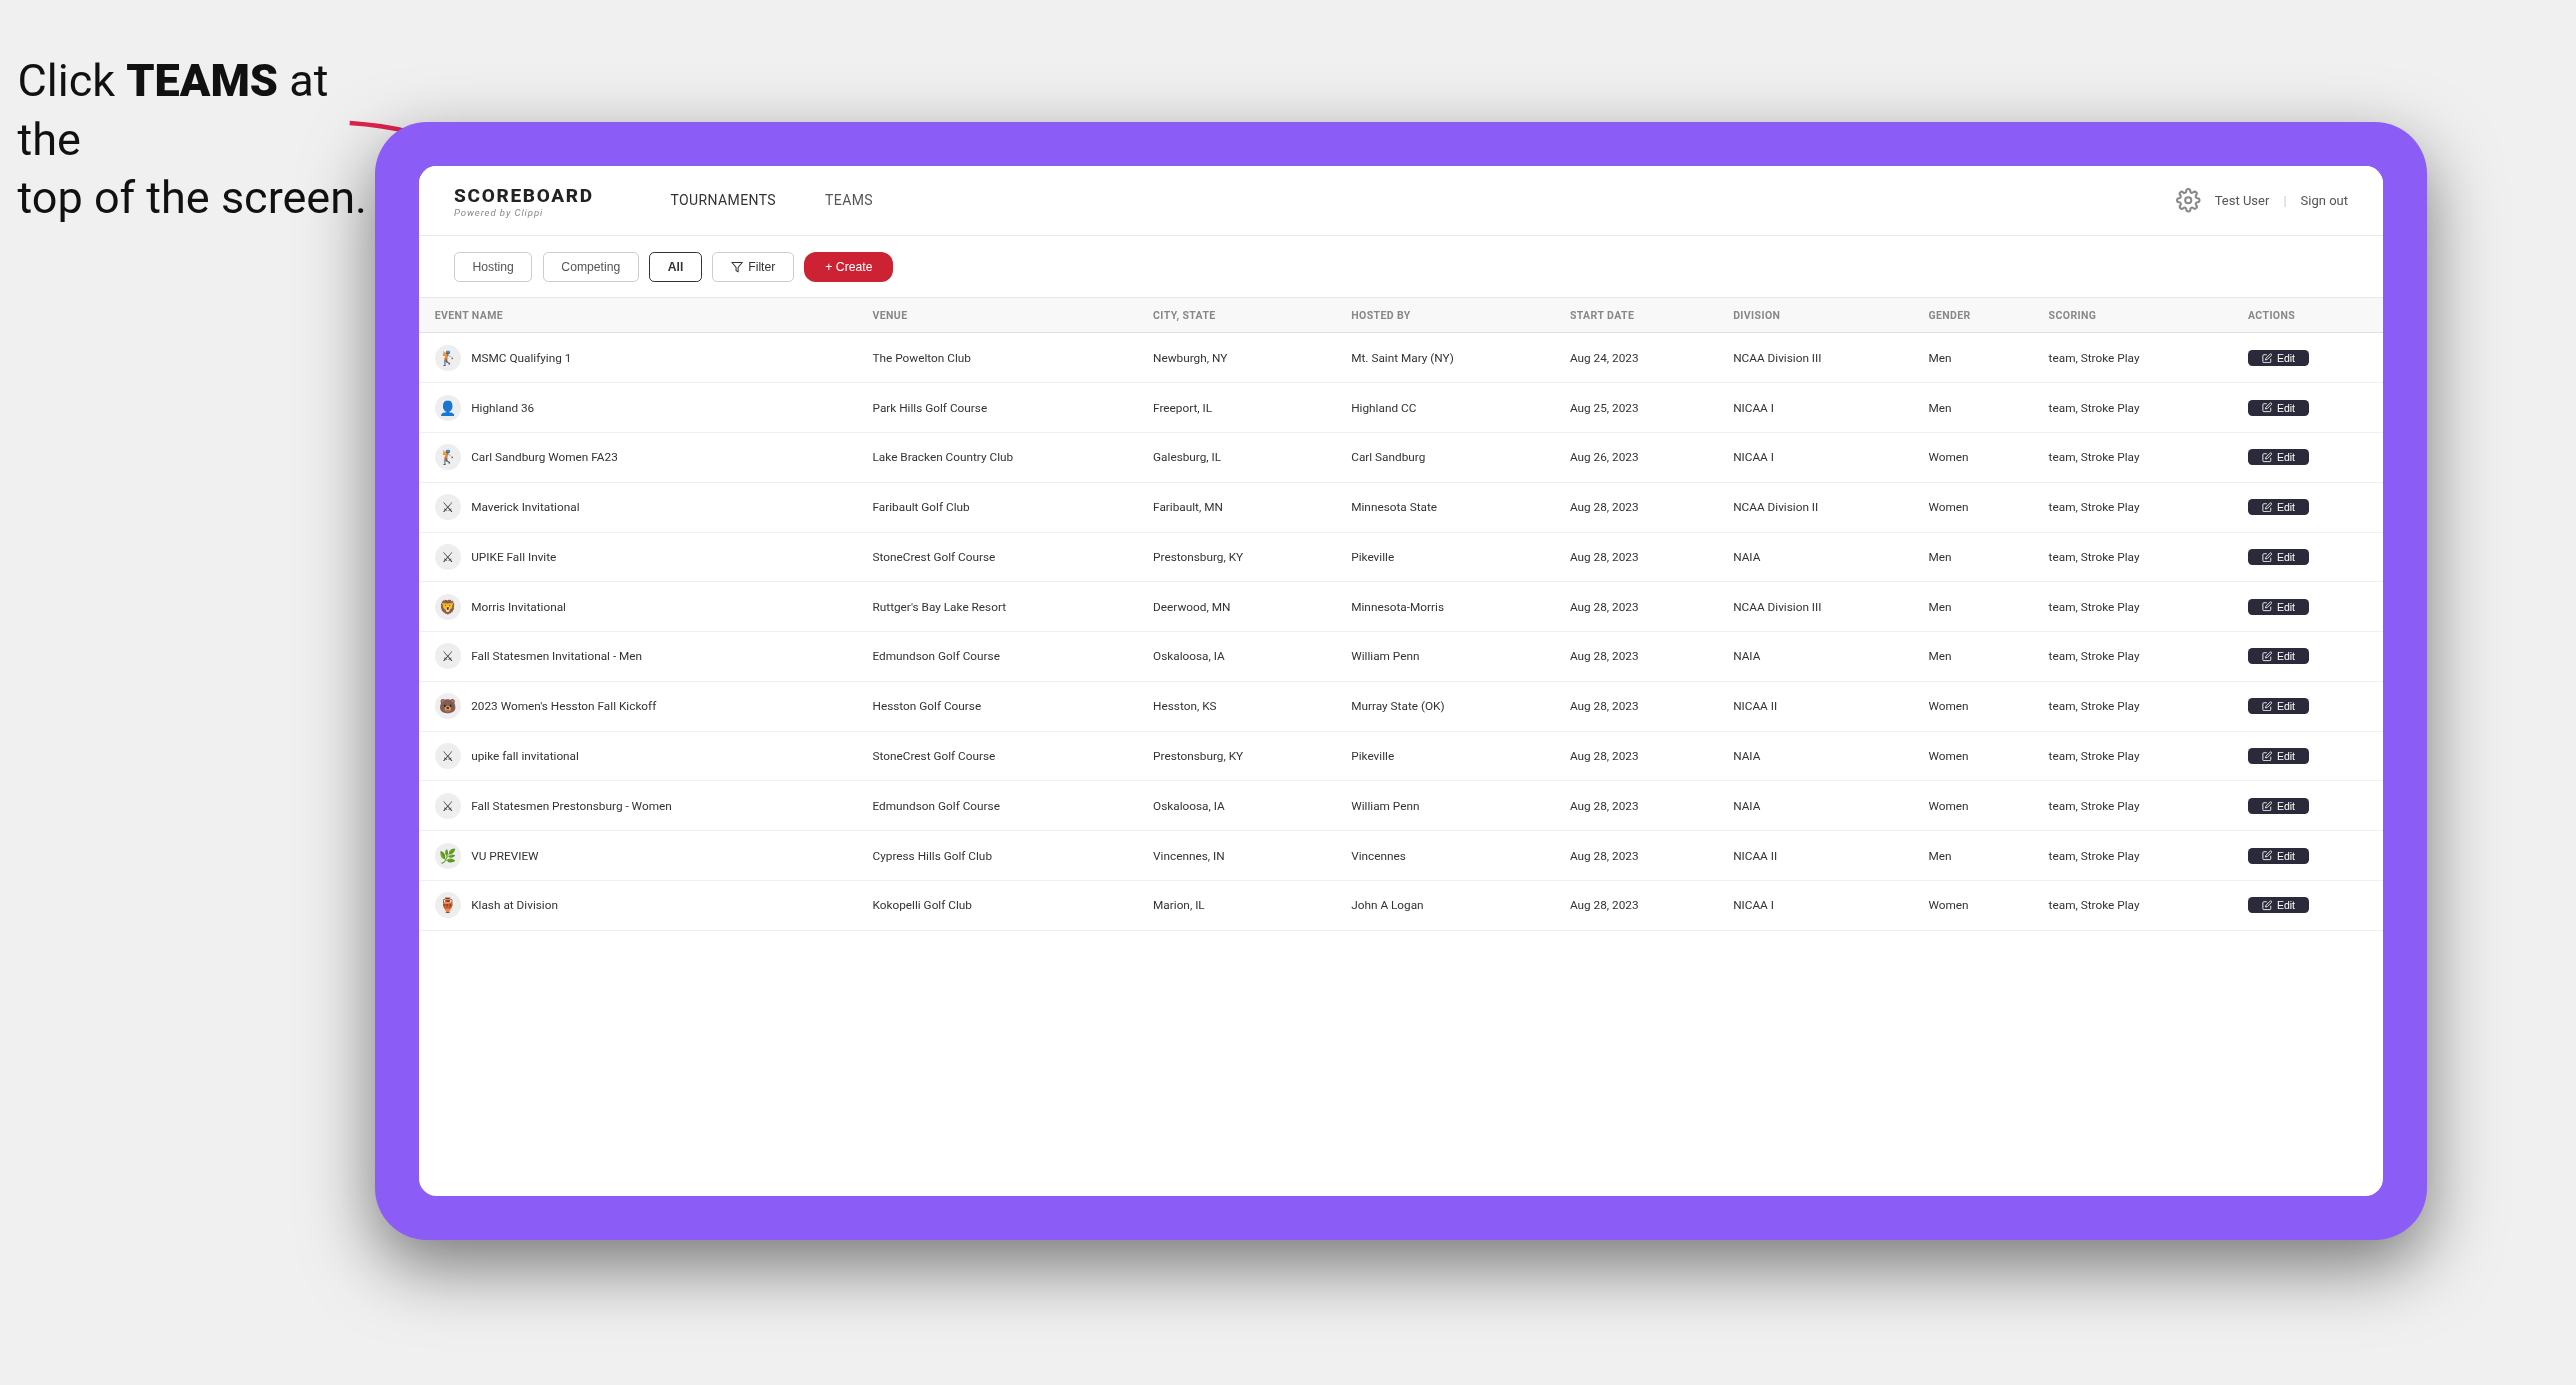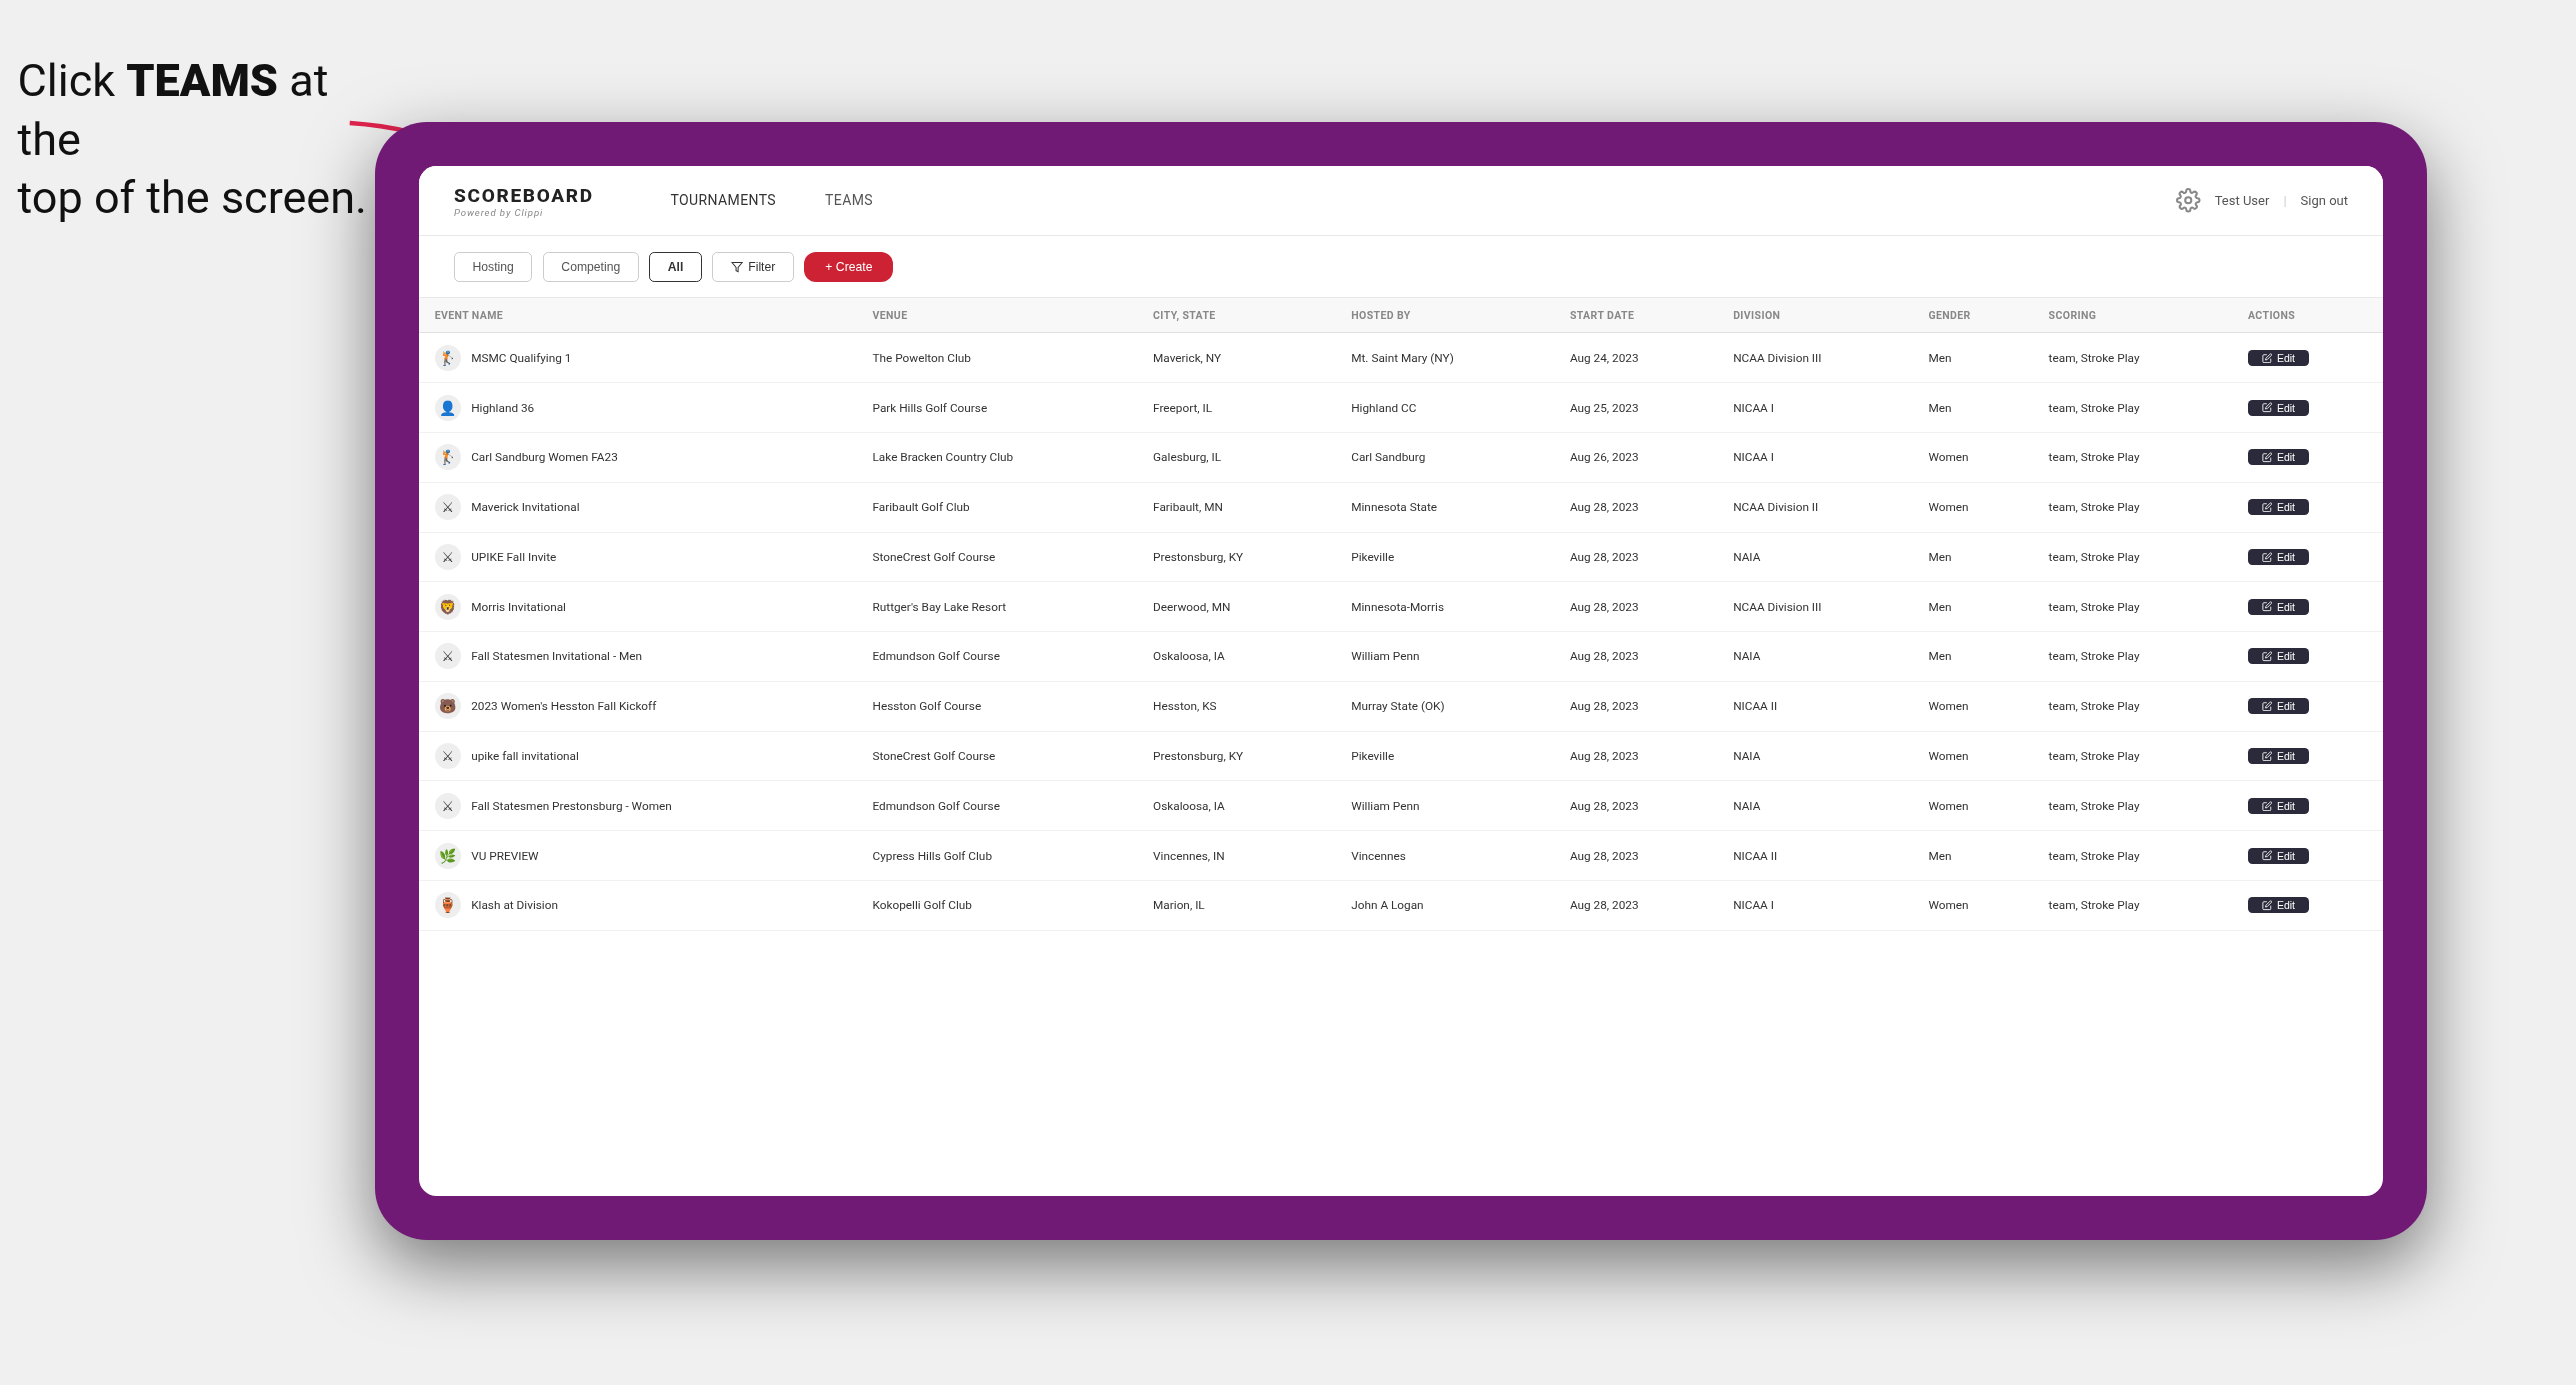--- a/index.html
+++ b/index.html
@@ -37,21 +37,21 @@
       pointer-events: none;
     }
 
     
     .tablet-frame {
       position: absolute;
       top: 122px;
       left: 375px;
       width: 2052px;
       height: 1118px;
-      background: #701a75;
+      background: #8b5cf6;
       border-radius: 52px;
       padding: 44px 44px;
       box-shadow: 0 26px 70px rgba(0,0,0,0.5);
     }
     .tablet-screen {
       width: 100%;
       height: 100%;
       background: #fff;
       border-radius: 17.5px;
       overflow: hidden;
@@ -326,21 +326,21 @@
         </thead>
         <tbody id="table-body">
         <tr>
     <td>
       <div class="event-name-cell">
         <div class="event-icon">🏌</div>
         <span>MSMC Qualifying 1</span>
       </div>
     </td>
     <td>The Powelton Club</td>
-    <td>Maverick, NY</td>
+    <td>Newburgh, NY</td>
     <td>Mt. Saint Mary (NY)</td>
     <td>Aug 24, 2023</td>
     <td>NCAA Division III</td>
     <td>Men</td>
     <td>team, Stroke Play</td>
     <td>
       <button class="edit-btn">
         <svg width="10.5" height="10.5" viewBox="0 0 24 24" fill="none" stroke="currentColor" stroke-width="2">
           <path d="M11 4H4a2 2 0 0 0-2 2v14a2 2 0 0 0 2 2h14a2 2 0 0 0 2-2v-7"></path>
           <path d="M18.5 2.5a2.121 2.121 0 0 1 3 3L12 15l-4 1 1-4 9.5-9.5z"></path>

